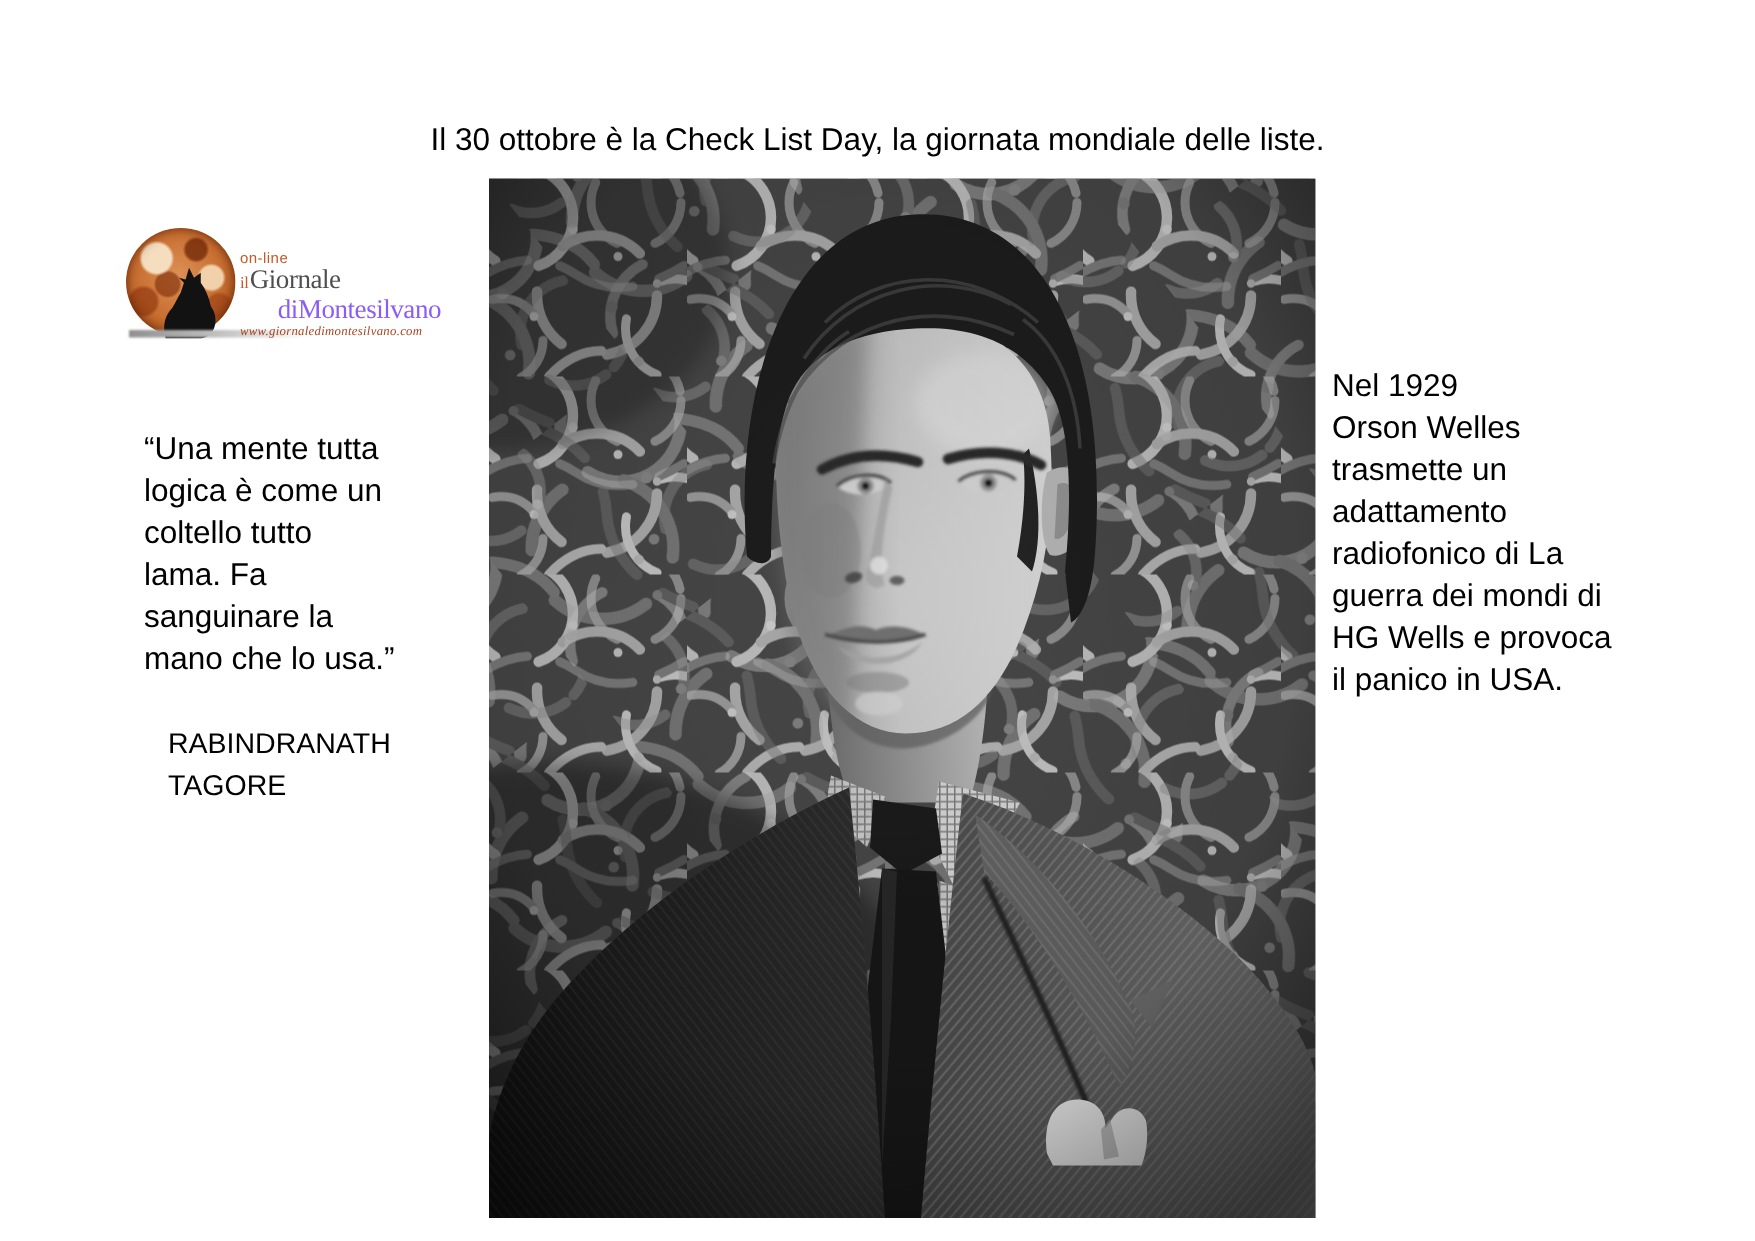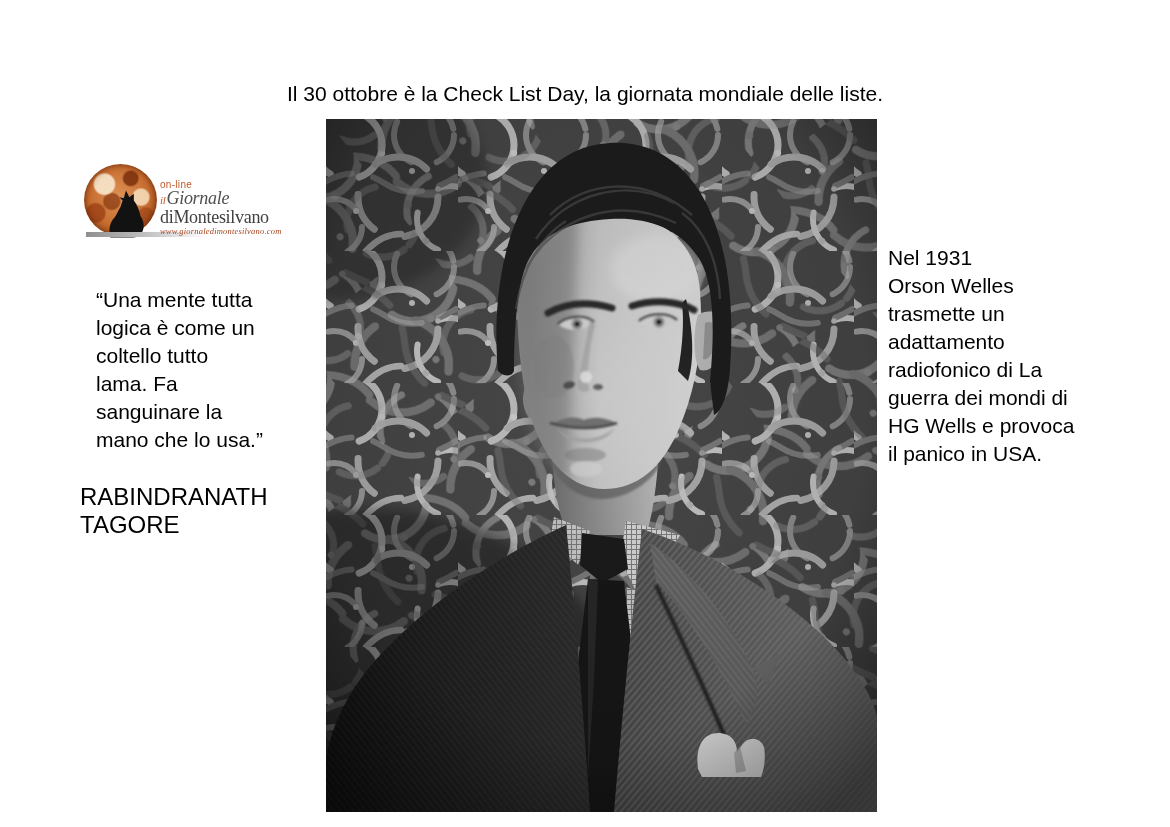--- a/index.html
+++ b/index.html
@@ -9,21 +9,21 @@
   }
   .pre{white-space:pre-line;}
 
   
   .title{
     position:absolute;left:0;right:0;top:57px;text-align:center;
     font-size:21px;line-height:26px;color:#000;
   }
 
   
-  .logo{position:absolute;left:84px;top:136px;width:210px;height:84px;}
+  .logo{position:absolute;left:84px;top:124px;width:210px;height:84px;}
   .logo-moon{
     position:absolute;left:0;top:4px;width:73px;height:72px;border-radius:50%;
     background:
       radial-gradient(circle at 28% 28%, rgba(246,227,198,.95) 0 13%, rgba(246,227,198,0) 16%),
       radial-gradient(circle at 64% 20%, rgba(116,42,8,.8) 0 9%, rgba(116,42,8,0) 12%),
       radial-gradient(circle at 78% 46%, rgba(244,219,184,.9) 0 11%, rgba(244,219,184,0) 14%),
       radial-gradient(circle at 38% 52%, rgba(128,48,10,.65) 0 13%, rgba(128,48,10,0) 16%),
       radial-gradient(circle at 62% 70%, rgba(248,230,203,.85) 0 10%, rgba(248,230,203,0) 13%),
       radial-gradient(circle at 16% 68%, rgba(148,58,16,.7) 0 11%, rgba(148,58,16,0) 14%),
       radial-gradient(circle at 85% 72%, rgba(150,62,18,.6) 0 9%, rgba(150,62,18,0) 12%),
@@ -31,28 +31,28 @@
     box-shadow:inset 0 0 7px rgba(86,28,4,.85);
   }
   .logo-wolf{position:absolute;left:14px;top:22px;width:56px;height:56px;}
   .logo-ground{
     position:absolute;left:2px;top:72px;width:120px;height:5px;
     background:linear-gradient(90deg,#8f8f8f,#c6c6c6 55%,rgba(255,255,255,0));
     filter:blur(.6px);
   }
   .logo-text{position:absolute;left:76px;top:20px;width:134px;font-family:"Liberation Serif","DejaVu Serif",serif;}
   .logo-online{display:block;font-size:10px;line-height:10px;color:#c05a28;font-family:"Liberation Sans",sans-serif;letter-spacing:.3px;}
-  .logo-line1{font-size:18px;line-height:17px;color:#4f4f4f;letter-spacing:-.3px;font-style:italic;}
+  .logo-line1{font-size:18px;line-height:17px;color:#4f4f4f;letter-spacing:-.3px;}
   .logo-il{font-size:11px;color:#c05a28;margin-right:1px;}
-  .logo-line2{font-size:18px;line-height:17px;color:#404040;letter-spacing:-.3px;}
+  .logo-line2{font-size:18px;line-height:17px;color:#8b5cf6;letter-spacing:-.3px;text-align:right;}
   .logo-url{font-size:8.5px;line-height:11px;color:#a8431e;letter-spacing:.2px;font-style:italic;}
 
   
   .quote{position:absolute;left:96px;top:262px;width:250px;font-size:21px;line-height:28px;}
-  .author{position:absolute;left:80px;top:459px;width:250px;font-size:24px;line-height:28px;}
+  .author{position:absolute;left:112px;top:459px;width:250px;font-size:19px;line-height:28px;}
 
   
   .caption{position:absolute;left:888px;top:220px;width:262px;font-size:21px;line-height:28px;}
 
   
   .photo{position:absolute;left:326px;top:95px;width:551px;height:693px;margin:0;padding:0;}
   .photo svg{display:block;}
 </style>
 </head>
 <body>
@@ -225,21 +225,21 @@
         <path d="M224,304 C250,311 273,310 291,304" stroke="#484848" stroke-width="2.4" fill="none"></path>
         <path d="M232,311 C250,323 273,322 289,309 C279,327 244,329 232,311 Z" fill="#a2a2a2" opacity="0.85"></path>
         <ellipse cx="259" cy="336" rx="21" ry="7" fill="#7d7d7d" opacity="0.5"></ellipse>
         <ellipse cx="260" cy="350" rx="16" ry="8" fill="#d6d6d6" opacity="0.6"></ellipse>
       </g>
 
       <rect width="551" height="693" fill="url(#vig)"></rect>
     </svg>
   </figure>
 
-  <div class="caption pre">Nel 1931
+  <div class="caption pre">Nel 1929
 Orson Welles
 trasmette un
 adattamento
 radiofonico di La
 guerra dei mondi di
 HG Wells e provoca
 il panico in USA.</div>
 
 </div>
 

